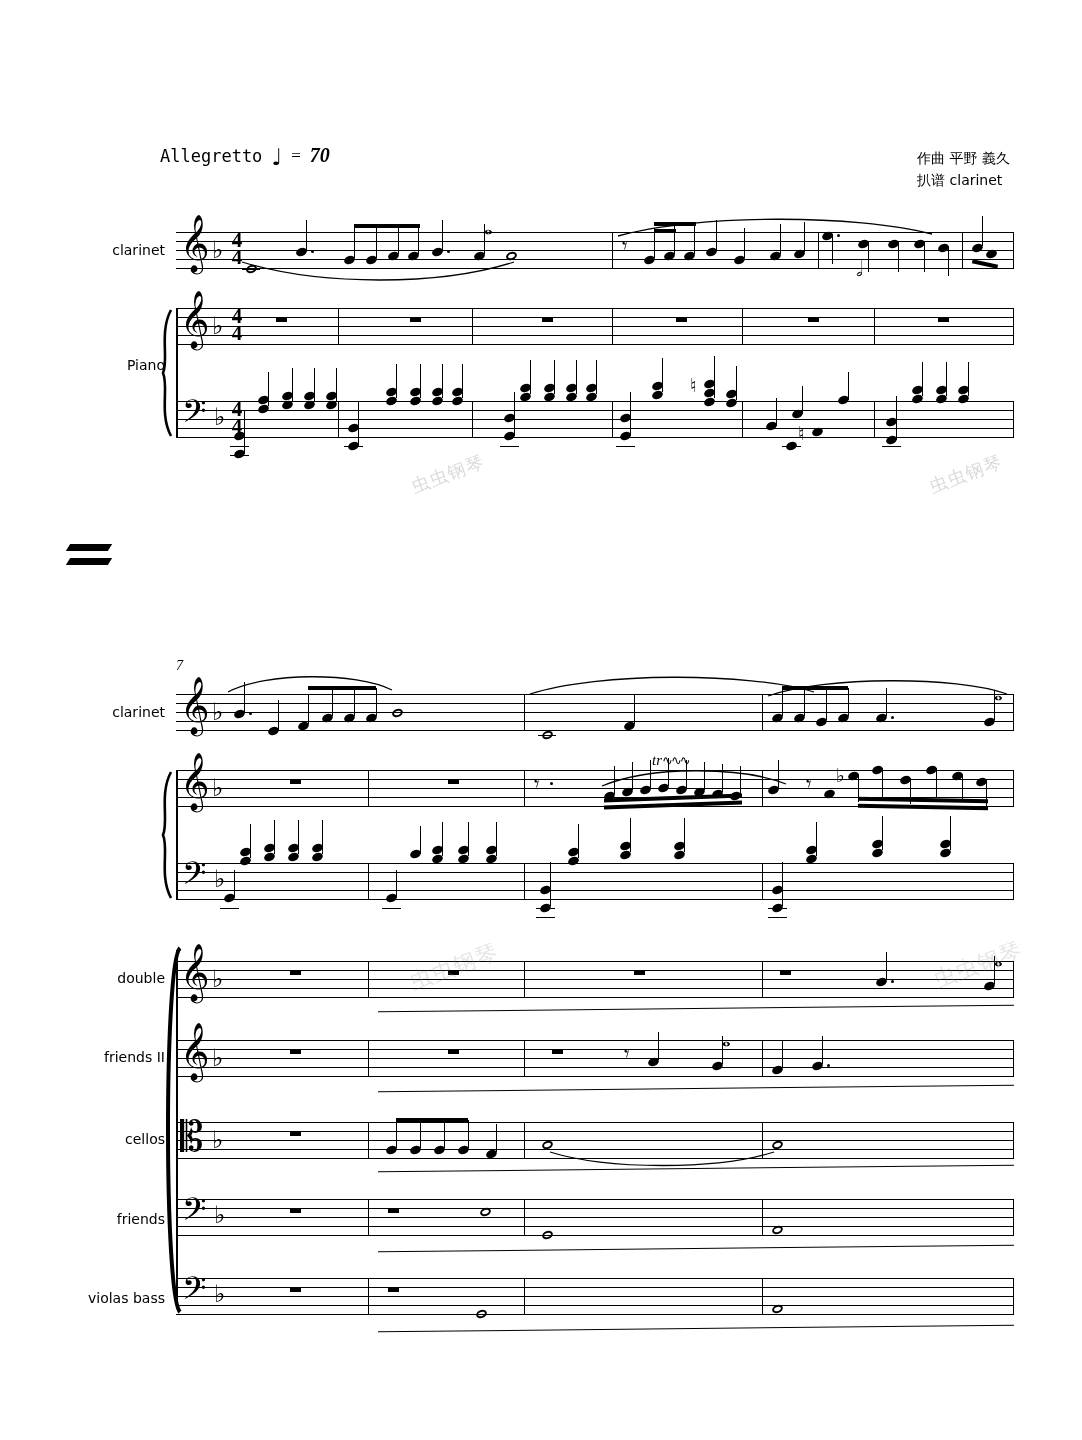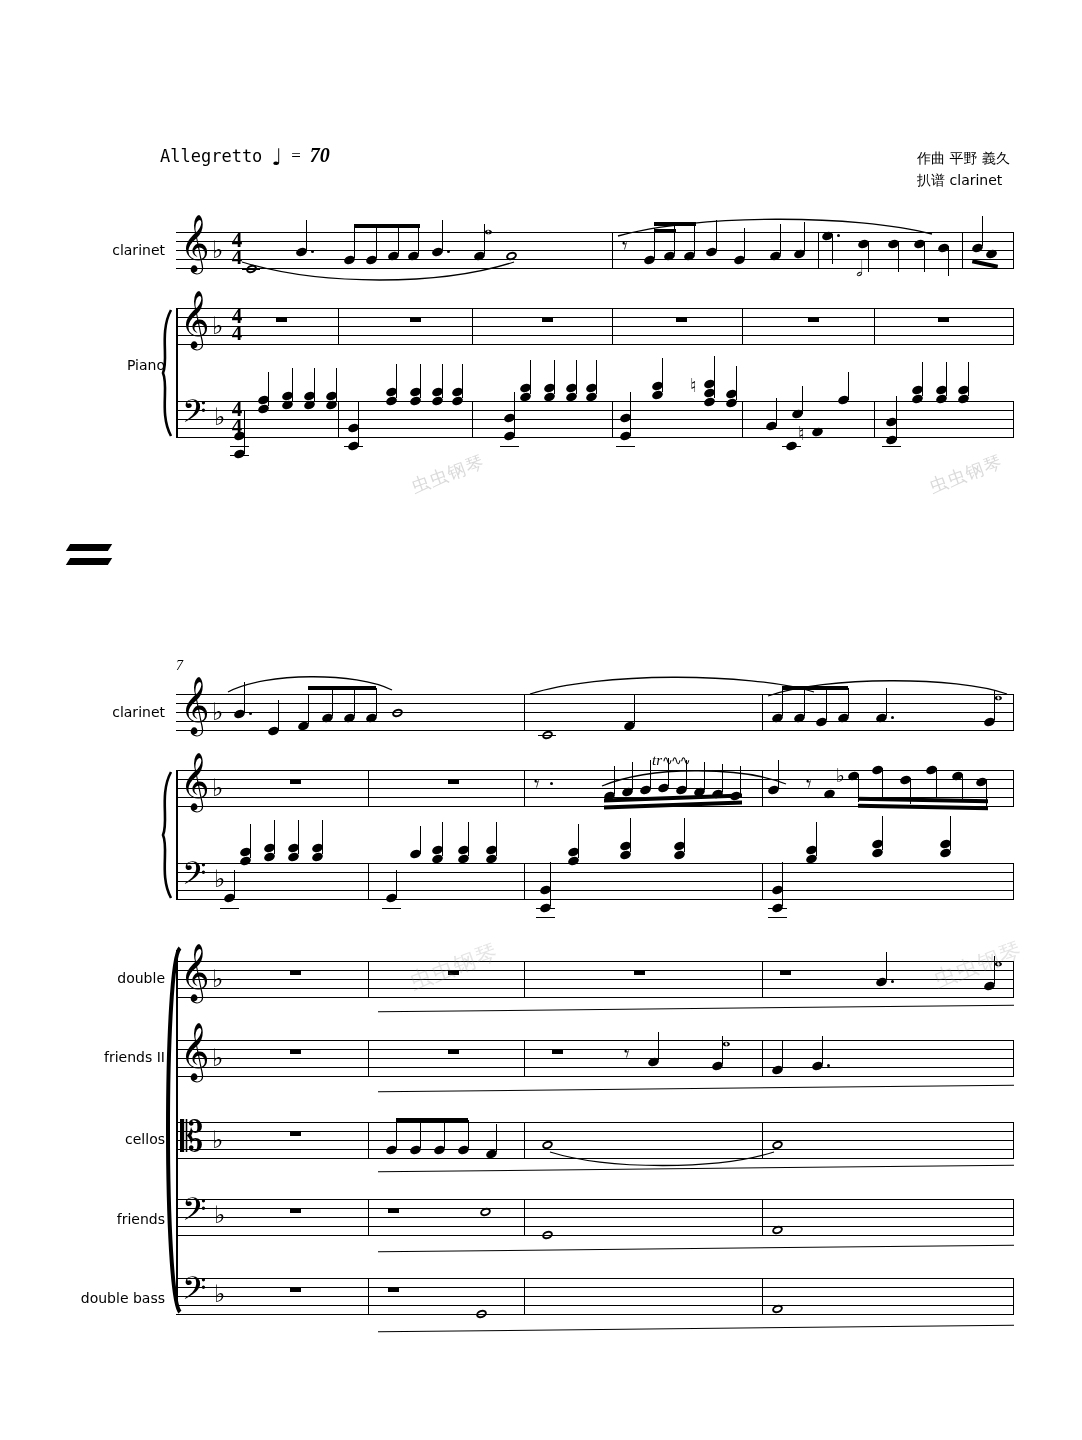--- a/index.html
+++ b/index.html
@@ -830,21 +830,21 @@
   <div class="rest-whole" style="left:388px; top:1208px;"></div>
   <div class="barline" style="left:368px; top:1199px; height:37px;"></div>
   <div class="nh open" style="left:480px; top:1208px;"></div>
   <div class="barline" style="left:524px; top:1199px; height:37px;"></div>
   <div class="nh open" style="left:542px; top:1231px;"></div>
   <div class="ledger" style="left:538px; top:1235px; width:18px;"></div>
   <div class="nh open" style="left:772px; top:1226px;"></div>
   <div class="barline" style="left:762px; top:1199px; height:37px;"></div>
   <div class="barline" style="left:1013px; top:1199px; height:37px;"></div>
 
-  <div class="inst-label" style="left:30px; top:1290px; width:135px;">double bass</div>
+  <div class="inst-label" style="left:30px; top:1290px; width:135px;">violas bass</div>
   <div class="staff" style="left:176px; top:1278px; width:838px; height:37px;">
     <div class="line l0"></div>
       <div class="line l1"></div>
       <div class="line l2"></div>
       <div class="line l3"></div>
       <div class="line l4"></div>
   </div>
   <div class="clef bass" style="left:182px; top:1273px;">𝄢</div>
   <div class="keysig" style="left:214px; top:1282px;">♭</div>
   <div class="rest-whole" style="left:290px; top:1287px;"></div>

